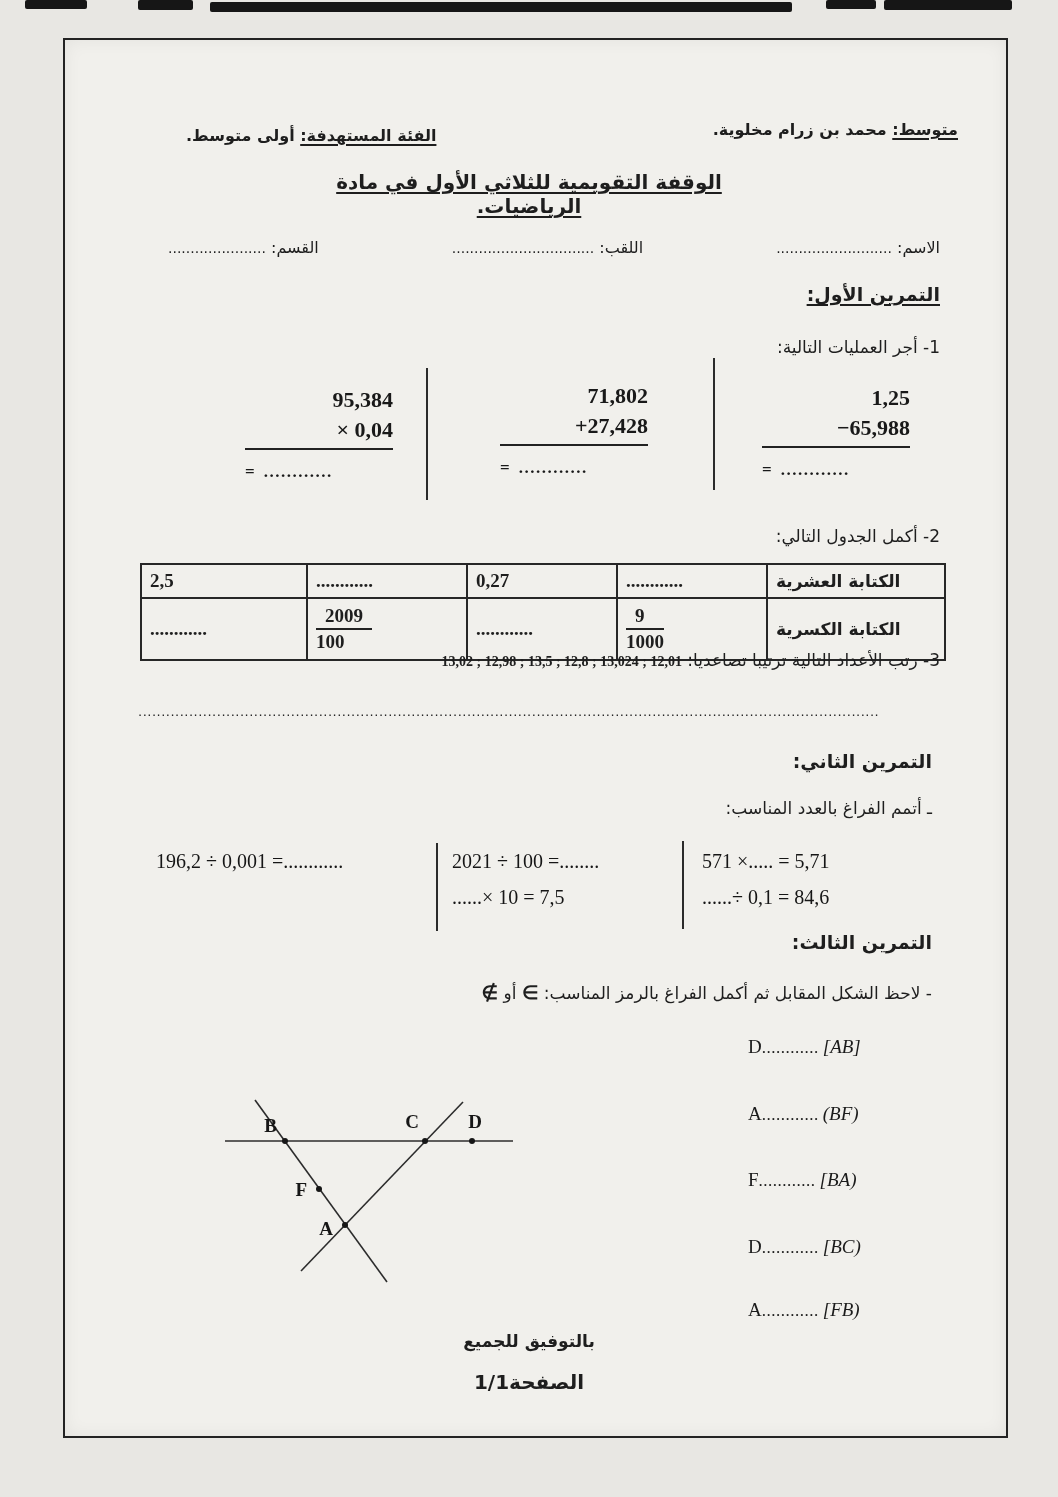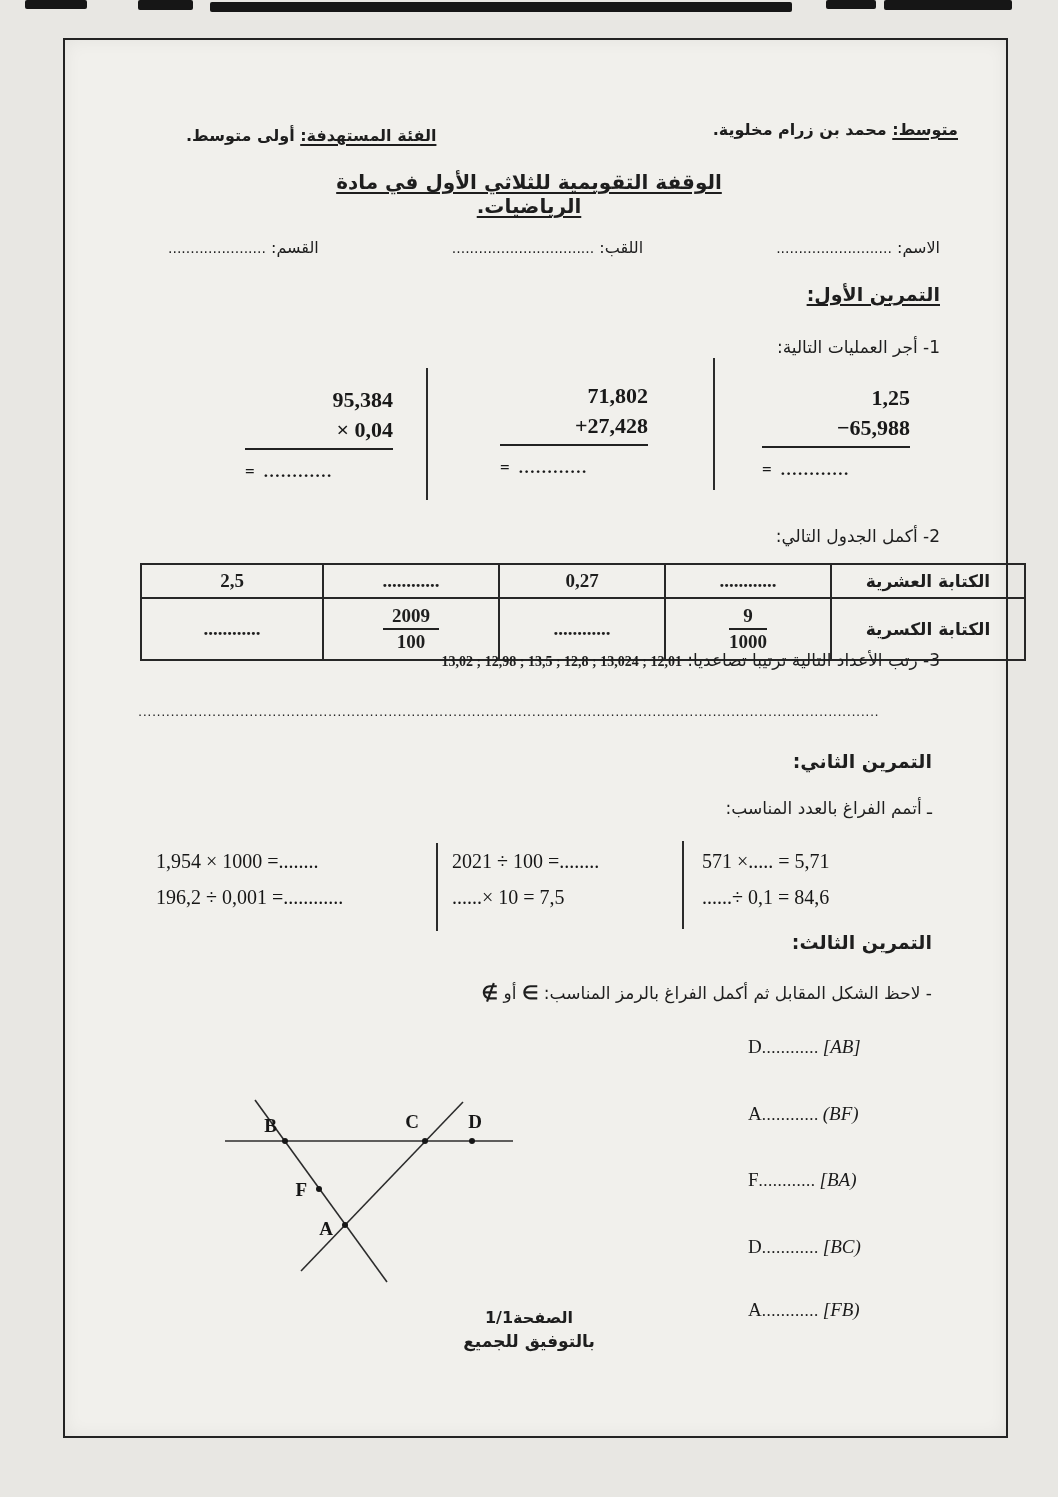--- a/index.html
+++ b/index.html
@@ -39,22 +39,22 @@
   .op { position:absolute; width:148px; direction:ltr; text-align:right;
         font-family:"Liberation Serif", serif; font-weight:700; font-size:22px; color:#191919; }
   .op .ln { display:block; line-height:30px; }
   .op .rule { border-bottom:2.5px solid #222; margin-top:3px; }
   .op .res { display:flex; justify-content:flex-start; gap:9px; margin-top:12px;
              font-size:17px; }
   .op .res .dots { letter-spacing:1.5px; font-weight:700; }
   
   .dtable { position:absolute; left:140px; top:563px; border-collapse:collapse;
             direction:rtl; }
-  .dtable td { border:2.2px solid #272727; text-align:center; vertical-align:middle;
-               padding:1px 16px; }
+  .dtable td { border:2.2px solid #272727; text-align:left; vertical-align:middle;
+               padding:1px 8px; }
   .dtable .hcell { font-weight:700; font-size:17px; width:160px; }
   .dtable .ncell { font-family:"Liberation Serif", serif; font-weight:700; font-size:19px; }
   .r1 td { height:30px; }
   .r2 td { height:58px; }
   .c0 { width:132px; } .c1 { width:132px; } .c2 { width:142px; } .c3 { width:148px; }
   .frac { display:inline-block; line-height:1.15; }
   .frac .fn { display:block; padding:0 9px 1px; border-bottom:2.5px solid #222; }
   .frac .fd { display:block; padding-top:1px; }
   .q3line { right:118px; top:650px; font-size:17px; white-space:nowrap; direction:rtl; }
   .q3line .nums { font-family:"Liberation Serif", serif; font-weight:700; font-size:14px; }
@@ -70,22 +70,22 @@
   .member .mdots { letter-spacing:0.5px; font-size:17px; }
   .member .rng { font-style:italic; margin-left:4px; }
   .members { position:absolute; left:748px; top:1036px; width:180px; height:300px; }
   .figure { position:absolute; left:215px; top:1086px; }
   .figure line { stroke:#2c2c2c; stroke-width:1.6; }
   .figure circle { fill:#161616; }
   .figure text { font-family:"Liberation Serif", serif; font-size:19px; font-weight:700;
                  fill:#161616; }
   .footer1 { top:1331px; left:0; right:0; margin:auto; width:240px; text-align:center;
              font-size:17px; font-weight:700; }
-  .footer2 { top:1308px; left:0; right:0; margin:auto; width:240px; text-align:center;
-             font-size:16px; font-weight:700; }
+  .footer2 { top:1370px; left:0; right:0; margin:auto; width:240px; text-align:center;
+             font-size:20px; font-weight:700; }
 </style>
 </head>
 <body>
 
 <span class="scanmark m1"></span>
 <span class="scanmark m2"></span>
 <span class="scanmark m3"></span>
 <span class="scanmark m4"></span>
 <span class="scanmark m5"></span>
 
@@ -193,21 +193,20 @@
 
 <div class="eqg" style="left:702px; top:843px;">
   <div>571 ×..... = 5,71</div>
   <div>......÷ 0,1 = 84,6</div>
 </div>
 <div class="eqg" style="left:452px; top:843px;font-family:Liberation Serif, serif;">
   <div>2021 ÷ 100 =........</div>
   <div>......× 10 = 7,5</div>
 </div>
 <div class="eqg" style="left:156px; top:843px;">
-  <div>1,954 × 1000 =........</div>
   <div>196,2 ÷ 0,001 =............</div>
 </div>
 
 <div class="abs ar exh" style="right:126px; top:931px;">التمرين الثالث:</div>
 <div class="abs ar instr" style="right:126px; top:981px;">
   <span>- لاحظ الشكل المقابل ثم أكمل الفراغ بالرمز المناسب:</span>
   <bdi dir="ltr" class="serif b" style="font-size:19px;">∈</bdi>
   <span>أو</span>
   <bdi dir="ltr" class="serif b" style="font-size:19px;">∉</bdi>
 </div>

